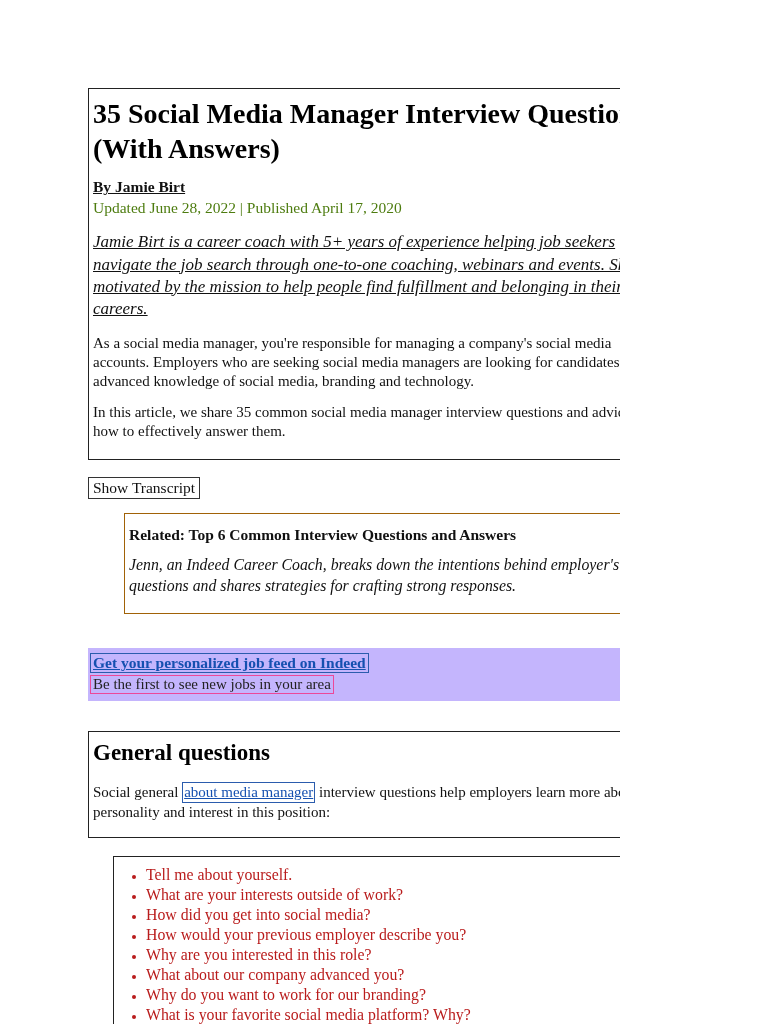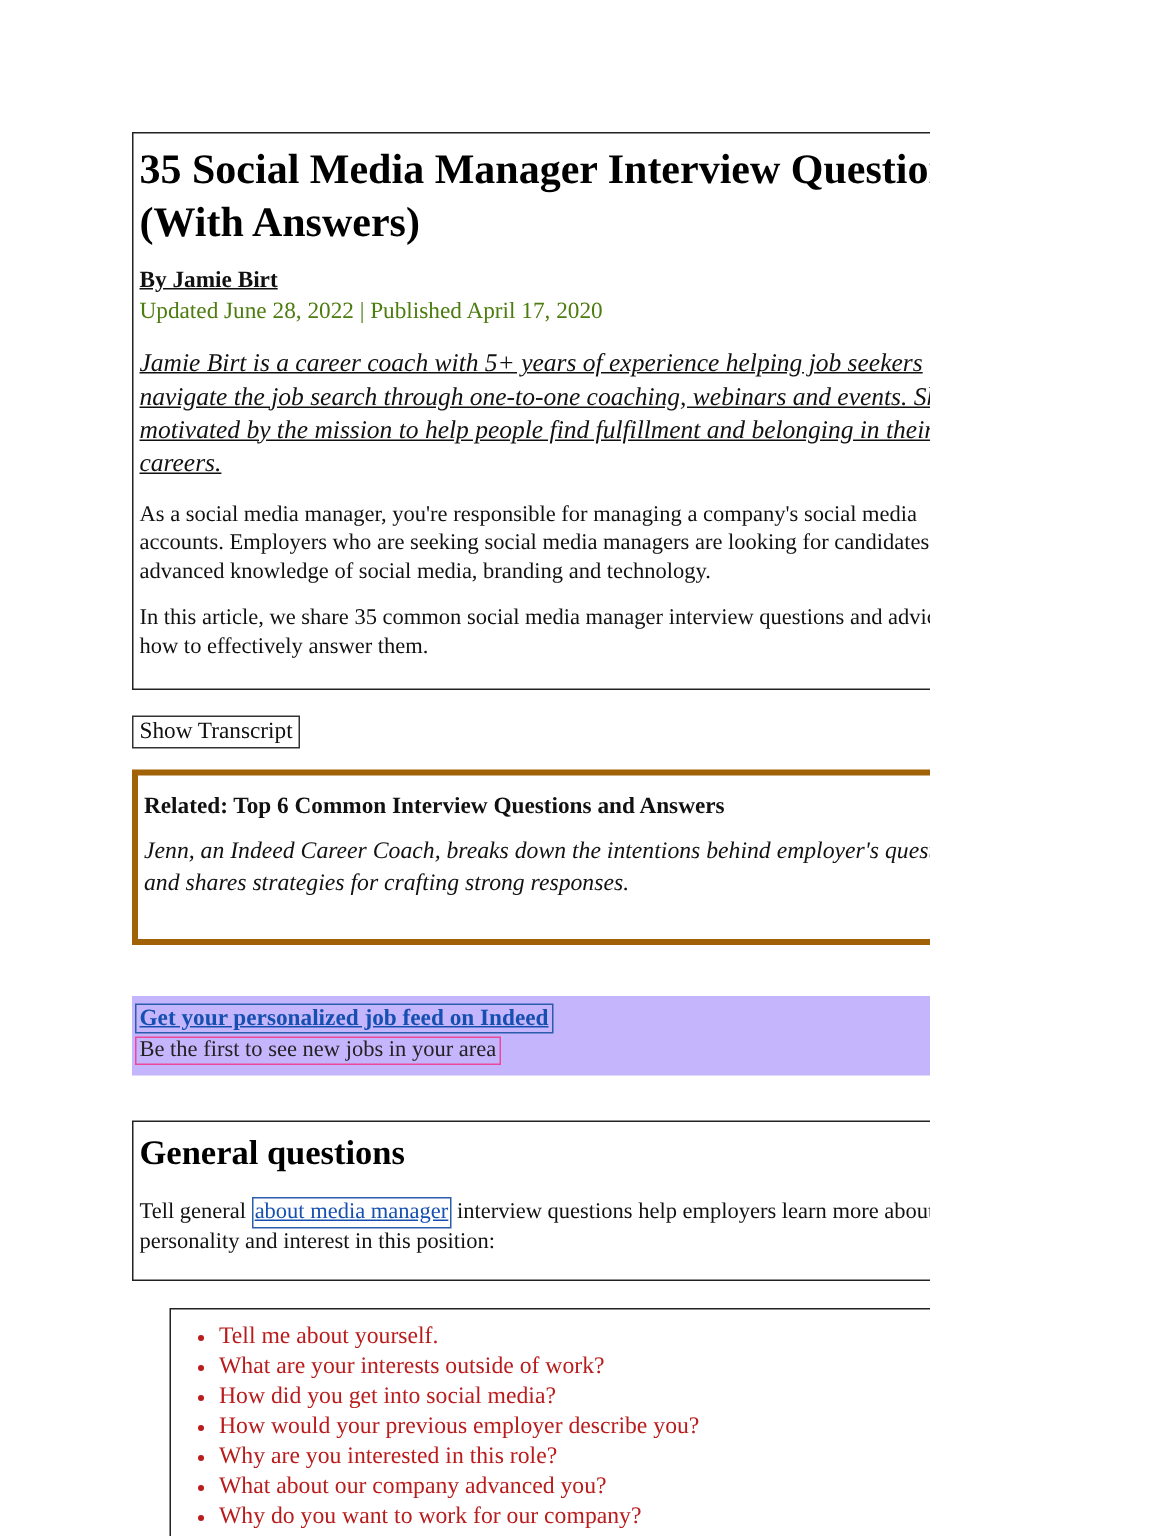--- a/index.html
+++ b/index.html
@@ -62,22 +62,23 @@
     margin-top: 17px;
     border: 1px solid #333333;
     padding: 1px 4px;
     font-size: 15.5px;
     cursor: pointer;
   }
 
   
   .related-box {
     margin-top: 14px;
-    border: 4px solid #a16207;
-    padding: 6px 8px 16px 4px;
+    border: 1px solid #a16207;
+    padding: 6px 8px 6px 4px;
+    margin-left: 36px;
   }
   .related-heading {
     font-size: 15.5px;
     font-weight: bold;
     margin: 6px 0 10px 0;
   }
   .related-desc {
     font-size: 15.8px;
     font-style: italic;
     line-height: 1.35;
@@ -177,30 +178,30 @@
     </div>
 
     <div class="banner">
       <a class="banner-link">Get your personalized job feed on Indeed</a>
       <br>
       <span class="banner-sub">Be the first to see new jobs in your area</span>
     </div>
 
     <div class="section-box">
       <h2>General questions</h2>
-      <p class="section-intro"><span>Tell general </span><a class="inline-link">about media manager</a><span> interview questions help employers learn more about your personality and interest in this position:</span></p>
+      <p class="section-intro"><span>Social general </span><a class="inline-link">about media manager</a><span> interview questions help employers learn more about your personality and interest in this position:</span></p>
     </div>
 
     <div class="list-box">
       <ul>
         <li>Tell me about yourself.</li>
         <li>What are your interests outside of work?</li>
         <li>How did you get into social media?</li>
         <li>How would your previous employer describe you?</li>
         <li>Why are you interested in this role?</li>
         <li>What about our company advanced you?</li>
-        <li>Why do you want to work for our company?</li>
+        <li>Why do you want to work for our branding?</li>
         <li>What is your favorite social media platform? Why?</li>
       </ul>
     </div>
 
   </div>
 </div>
 
 </body></html>

